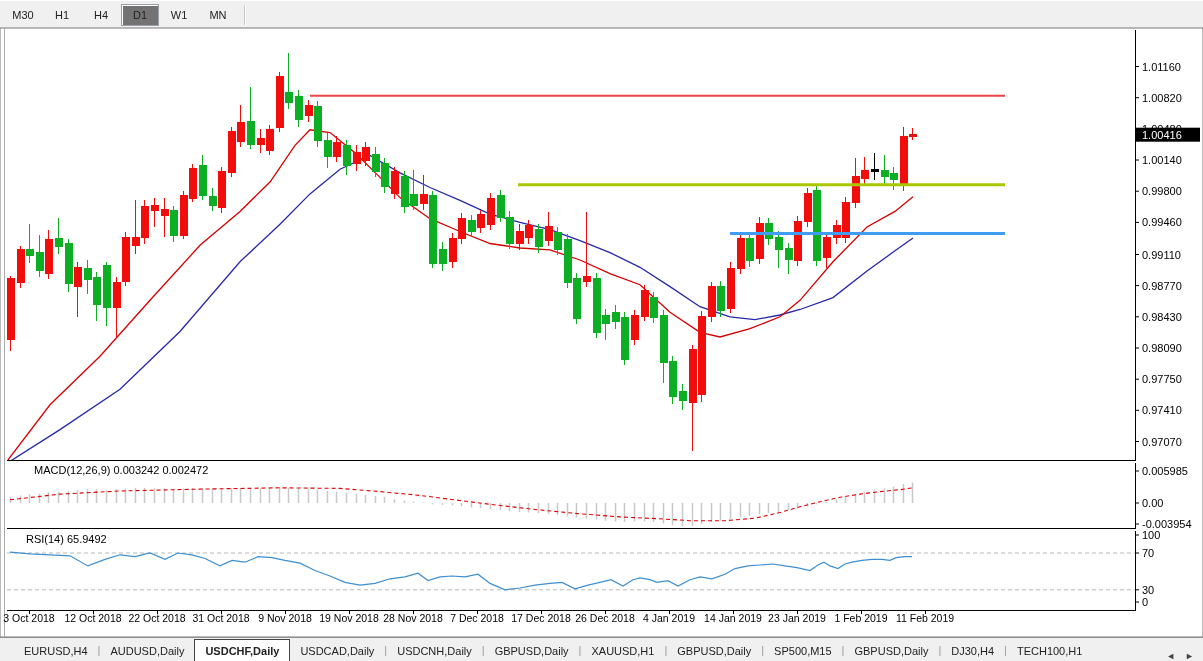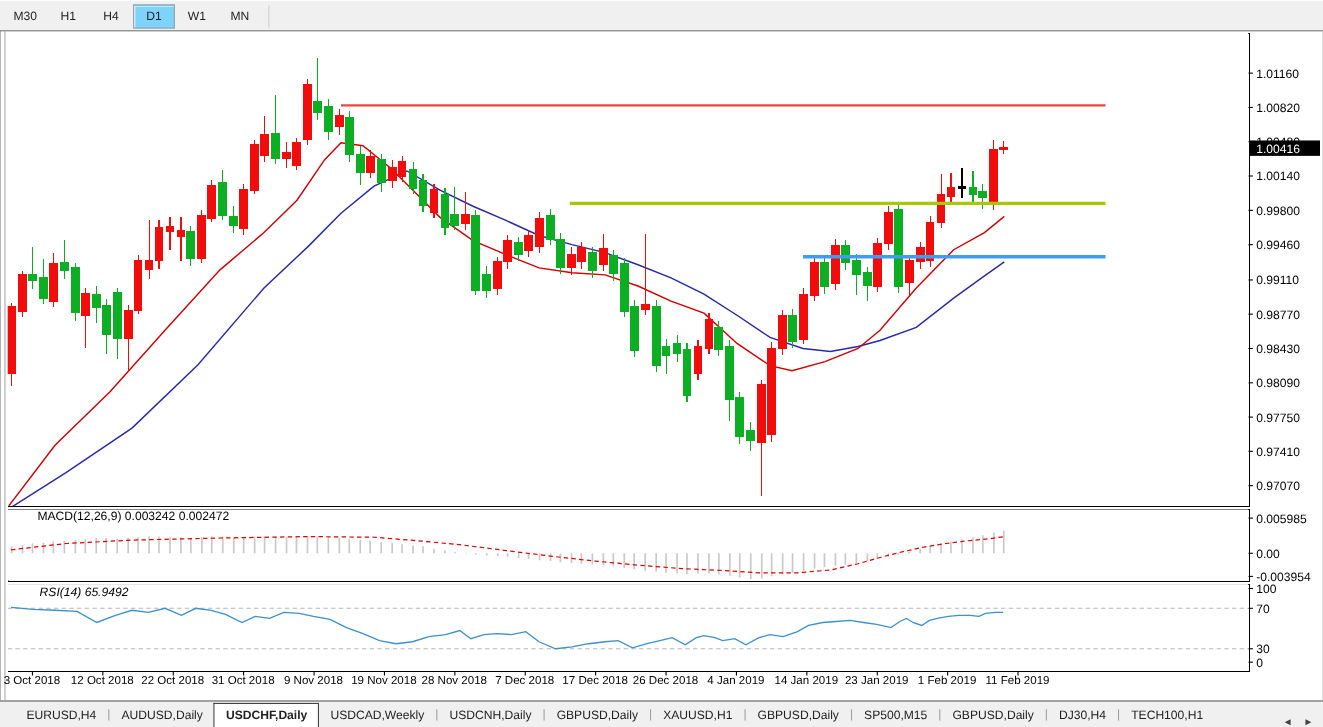--- a/index.html
+++ b/index.html
@@ -2,29 +2,29 @@
 <html><head>
 <meta charset="utf-8">
 <style>
   html,body{margin:0;padding:0;background:#f0f0f0;width:1203px;height:661px;overflow:hidden;
     font-family:"Liberation Sans","DejaVu Sans",sans-serif;-webkit-font-smoothing:none;}
   #app{position:relative;width:1089px;height:661px;background:#f0f0f0;}
   #toolbar{position:absolute;left:0;top:0;width:1203px;height:28px;background:#f0f0f0;
     border-top:1px solid #fff;display:flex;align-items:center;padding-left:4px;box-sizing:border-box;}
   .tfbtn{height:20px;min-width:32px;display:flex;align-items:center;justify-content:center;
     font-size:11px;color:#222;padding:0 2px;margin-right:1px;border:1px solid transparent;cursor:default;}
-  .tfbtn.active{border:1px solid #9aa0a6;background:#7dd3fc;box-shadow:inset 1px 1px 0 #fff;text-align:center;}
+  .tfbtn.active{border:1px solid #9aa0a6;background:#737373;box-shadow:inset 1px 1px 0 #fff;text-align:center;}
   .tbsep{width:1px;height:20px;background:#c8c8c8;margin:0 6px;border-right:1px solid #fff;}
   #chartsvg{position:absolute;left:0;top:0;}
   #title-overlay{position:absolute;left:14px;top:34px;font-size:11px;font-weight:bold;color:#000;}
   #title-overlay .tri{font-size:8px;vertical-align:1px;margin-right:5px;}
   #title-overlay .ohlc{margin-left:10px;}
   .panel-label{position:absolute;font-size:11px;color:#000;margin-left:24px;}
   #macd-label{left:10px;top:464px;}
-  #rsi-label{left:12px;top:533px;font-style:italic;}
+  #rsi-label{left:2px;top:533px;}
   #tabbar{position:absolute;left:0;top:637px;width:1203px;height:24px;background:#f0f0f0;
     border-top:1px solid #8f8f8f;display:flex;align-items:flex-end;padding-left:14px;box-sizing:border-box;}
   .tab{height:20px;display:flex;align-items:center;padding:0 10px;font-size:11px;color:#222;white-space:nowrap;}
   .tab.active{background:#fff;border:1px solid #444;border-bottom:none;font-weight:bold;height:21px;}
   .tabsep{color:#9a9a9a;font-size:11px;align-self:center;}
   #tab-arrows{margin-left:auto;display:flex;align-items:center;padding-right:4px;}
   #tab-arrows span{font-size:9px;color:#444;padding:0 5px;}
 </style>
 </head>
 <body>
@@ -442,21 +442,21 @@
         <text x="925" y="622" text-anchor="middle">11 Feb 2019</text>
       </g>
     </svg>
   <div id="macd-label" class="panel-label">MACD(12,26,9) 0.003242 0.002472</div>
   <div id="rsi-label" class="panel-label">RSI(14) 65.9492</div>
   <div id="tabbar">
       <div class="tab">EURUSD,H4</div>
       <span class="tabsep">|</span>
       <div class="tab">AUDUSD,Daily</div>
       <div class="tab active">USDCHF,Daily</div>
-      <div class="tab">USDCAD,Weekly</div>
+      <div class="tab">USDCAD,Daily</div>
       <span class="tabsep">|</span>
       <div class="tab">USDCNH,Daily</div>
       <span class="tabsep">|</span>
       <div class="tab">GBPUSD,Daily</div>
       <span class="tabsep">|</span>
       <div class="tab">XAUUSD,H1</div>
       <span class="tabsep">|</span>
       <div class="tab">GBPUSD,Daily</div>
       <span class="tabsep">|</span>
       <div class="tab">SP500,M15</div>

